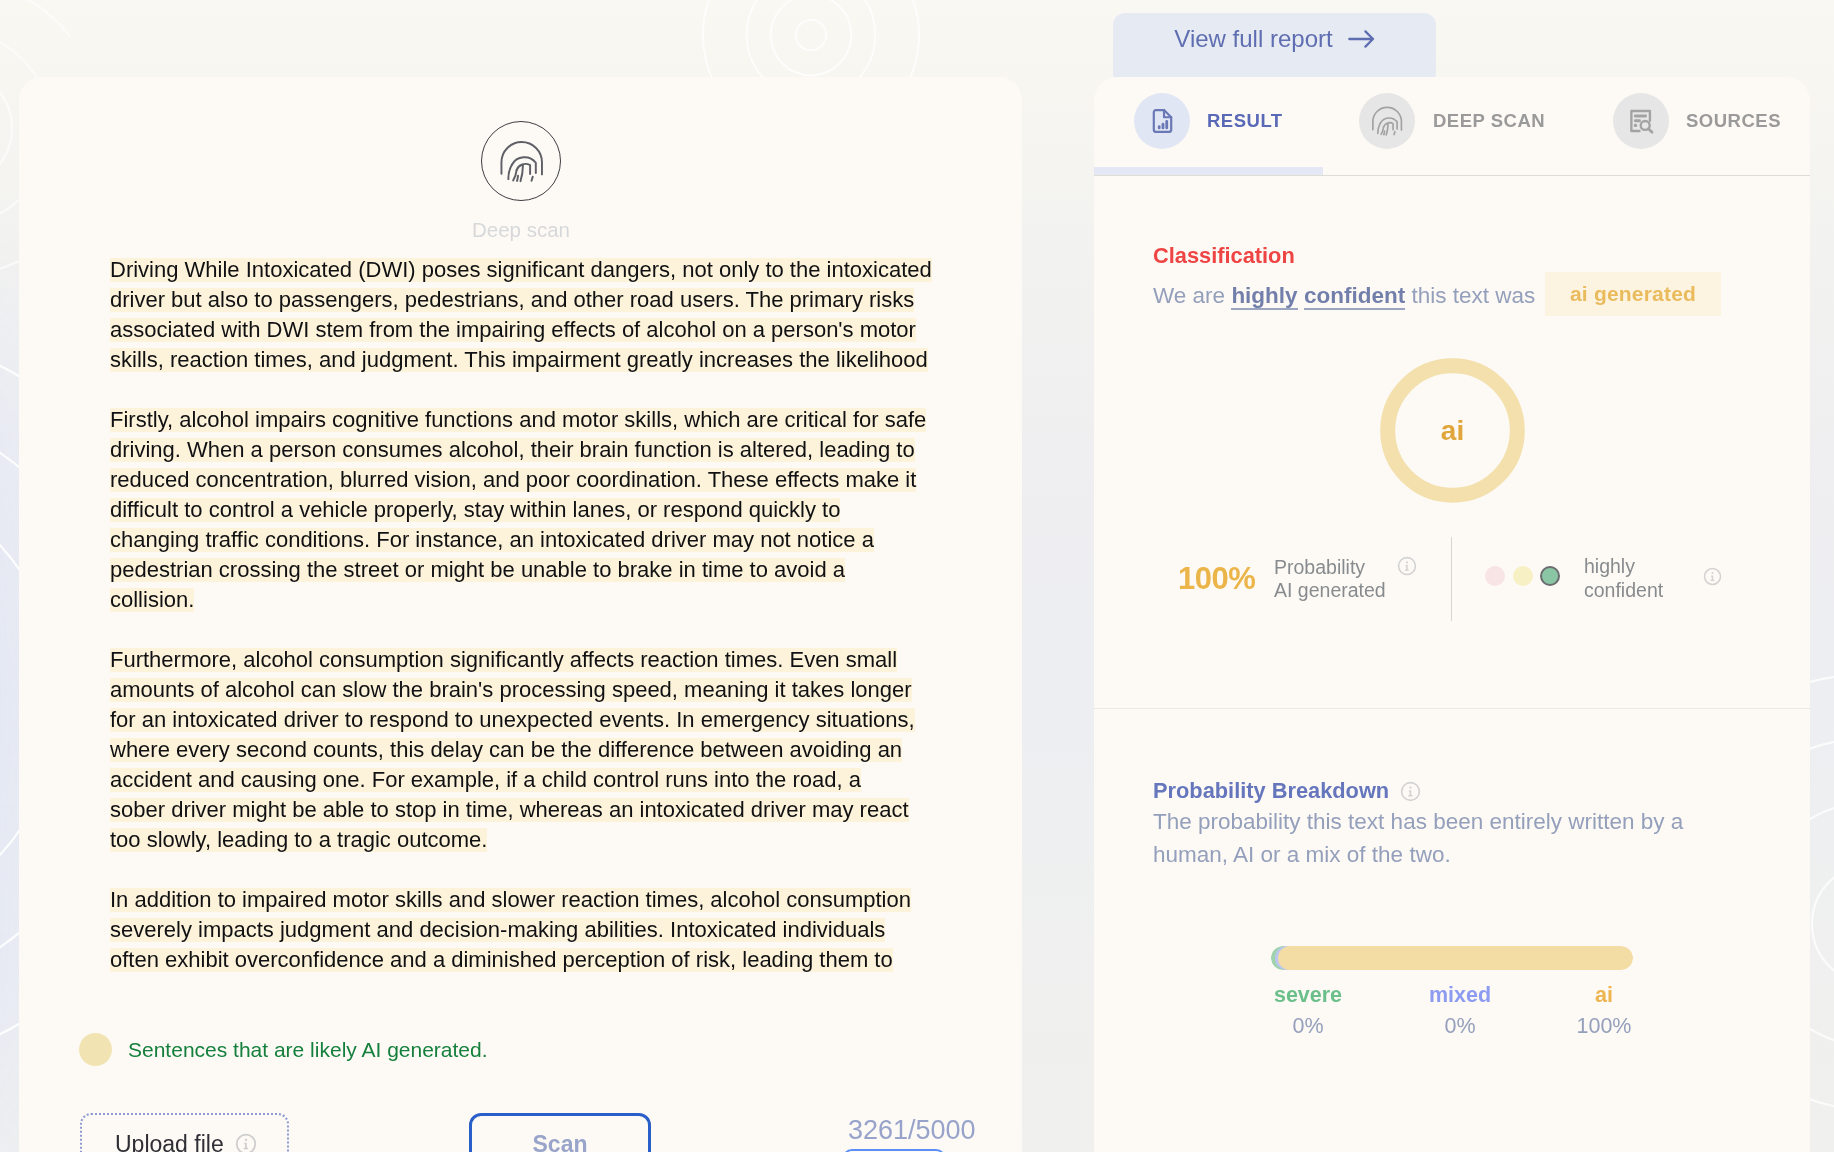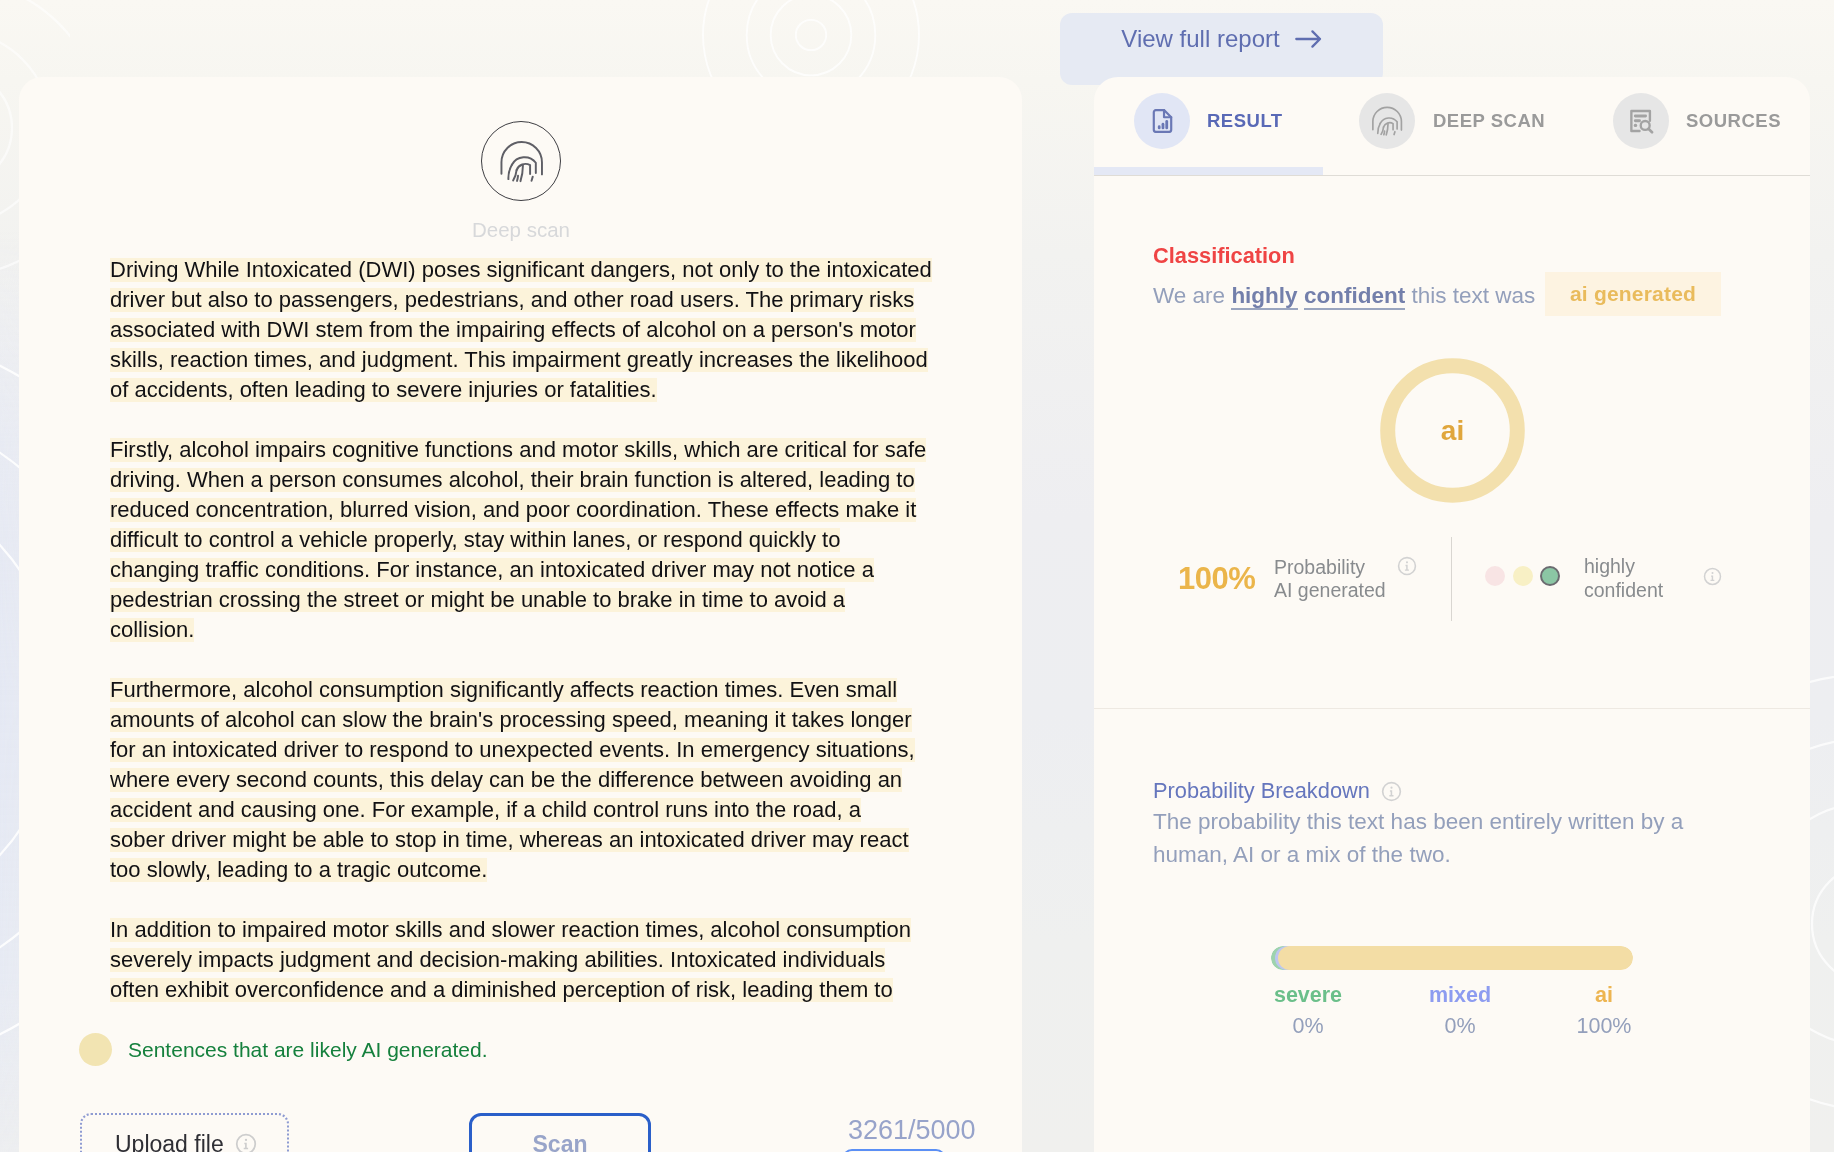--- a/index.html
+++ b/index.html
@@ -36,21 +36,21 @@
   #uploadbtn .ul{font-size:23px;color:#2e2e34;}
   #scanbtn{position:absolute;left:450px;top:1036px;width:182px;height:62px;
     border:3px solid #2a5fc9;border-radius:12px;display:flex;align-items:center;
     justify-content:center;z-index:4;}
   #scanbtn .sl{font-size:23px;color:#98a4c9;font-weight:bold;}
   #counter{position:absolute;left:829px;top:1038px;font-size:27px;color:#97a3ca;z-index:4;}
   #bluebtn{position:absolute;left:823px;top:1072px;width:104px;height:40px;
     border:2.4px solid #5b8ff5;border-radius:10px;background:#fdfaf5;z-index:4;}
 
   
-  #viewreport{position:absolute;left:1060px;top:13px;width:323px;height:72px;
+  #viewreport{position:absolute;left:1113px;top:13px;width:323px;height:72px;
     background:#e6eaf3;border-radius:12px;display:flex;align-items:flex-start;
     justify-content:center;padding-top:12px;gap:15px;z-index:2;}
   #viewreport .lbl{font-size:24px;color:#5f6eb0;line-height:28px;}
   #viewreport svg{margin-top:4px;}
 
   
   #rightpanel{position:absolute;left:1094px;top:77px;width:716px;height:1075px;
     background:#fdfaf5;border-radius:24px 24px 0 0;z-index:3;}
   .tab{position:absolute;display:flex;align-items:center;}
   .tab .circ{width:56px;height:56px;border-radius:50%;display:flex;
@@ -90,21 +90,21 @@
   #divider{position:absolute;left:357px;top:460px;width:1.3px;height:84px;background:#d9d6d1;}
   #dots{position:absolute;left:391px;top:489px;display:flex;align-items:center;}
   #dots .d{width:20px;height:20px;border-radius:50%;margin-right:7.5px;}
   #conflbl{position:absolute;left:490px;top:478px;font-size:19.5px;line-height:23.5px;color:#888b8e;}
   #infoi2{position:absolute;left:609px;top:490px;width:19px;height:19px;}
 
   #seprule{position:absolute;left:0;top:631px;width:716px;height:1.4px;background:#eee9e2;}
 
   #sec2{position:absolute;left:0;top:0;width:716px;height:430px;}
   #pbhead{position:absolute;left:59px;top:701px;display:flex;align-items:center;gap:11px;}
-  #pbhead .h{font-size:21.8px;line-height:26px;font-weight:normal;color:#6576bd;}
+  #pbhead .h{font-size:21.8px;line-height:26px;font-weight:bold;color:#6576bd;}
   #pbhead .infoi{width:21px;height:21px;}
   #pbdesc{position:absolute;left:59px;top:728px;width:560px;font-size:22.5px;
     line-height:33px;color:#939fbb;}
 
   #bar{position:absolute;left:177px;top:869px;width:362px;height:24px;
     border-radius:12px;overflow:hidden;}
   #barhuman{position:absolute;left:0;top:0;width:24px;height:24px;
     border-radius:12px;background:#9ed3ae;}
   #barmixed{position:absolute;left:4px;top:0;width:24px;height:24px;
     border-radius:12px;background:#bdc6f0;}
@@ -209,21 +209,20 @@
     </div>
   </div>
   <div id="dslabel">Deep scan</div>
 
   <div id="texts">
       <p>
         <span class="hl">Driving While Intoxicated (DWI) poses significant dangers, not only to the intoxicated</span>
         <span class="hl">driver but also to passengers, pedestrians, and other road users. The primary risks</span>
         <span class="hl">associated with DWI stem from the impairing effects of alcohol on a person's motor</span>
         <span class="hl">skills, reaction times, and judgment. This impairment greatly increases the likelihood</span>
-        <span class="hl">of accidents, often leading to severe injuries or fatalities.</span>
       </p>
       <p>
         <span class="hl">Firstly, alcohol impairs cognitive functions and motor skills, which are critical for safe</span>
         <span class="hl">driving. When a person consumes alcohol, their brain function is altered, leading to</span>
         <span class="hl">reduced concentration, blurred vision, and poor coordination. These effects make it</span>
         <span class="hl">difficult to control a vehicle properly, stay within lanes, or respond quickly to</span>
         <span class="hl">changing traffic conditions. For instance, an intoxicated driver may not notice a</span>
         <span class="hl">pedestrian crossing the street or might be unable to brake in time to avoid a</span>
         <span class="hl">collision.</span>
       </p>

